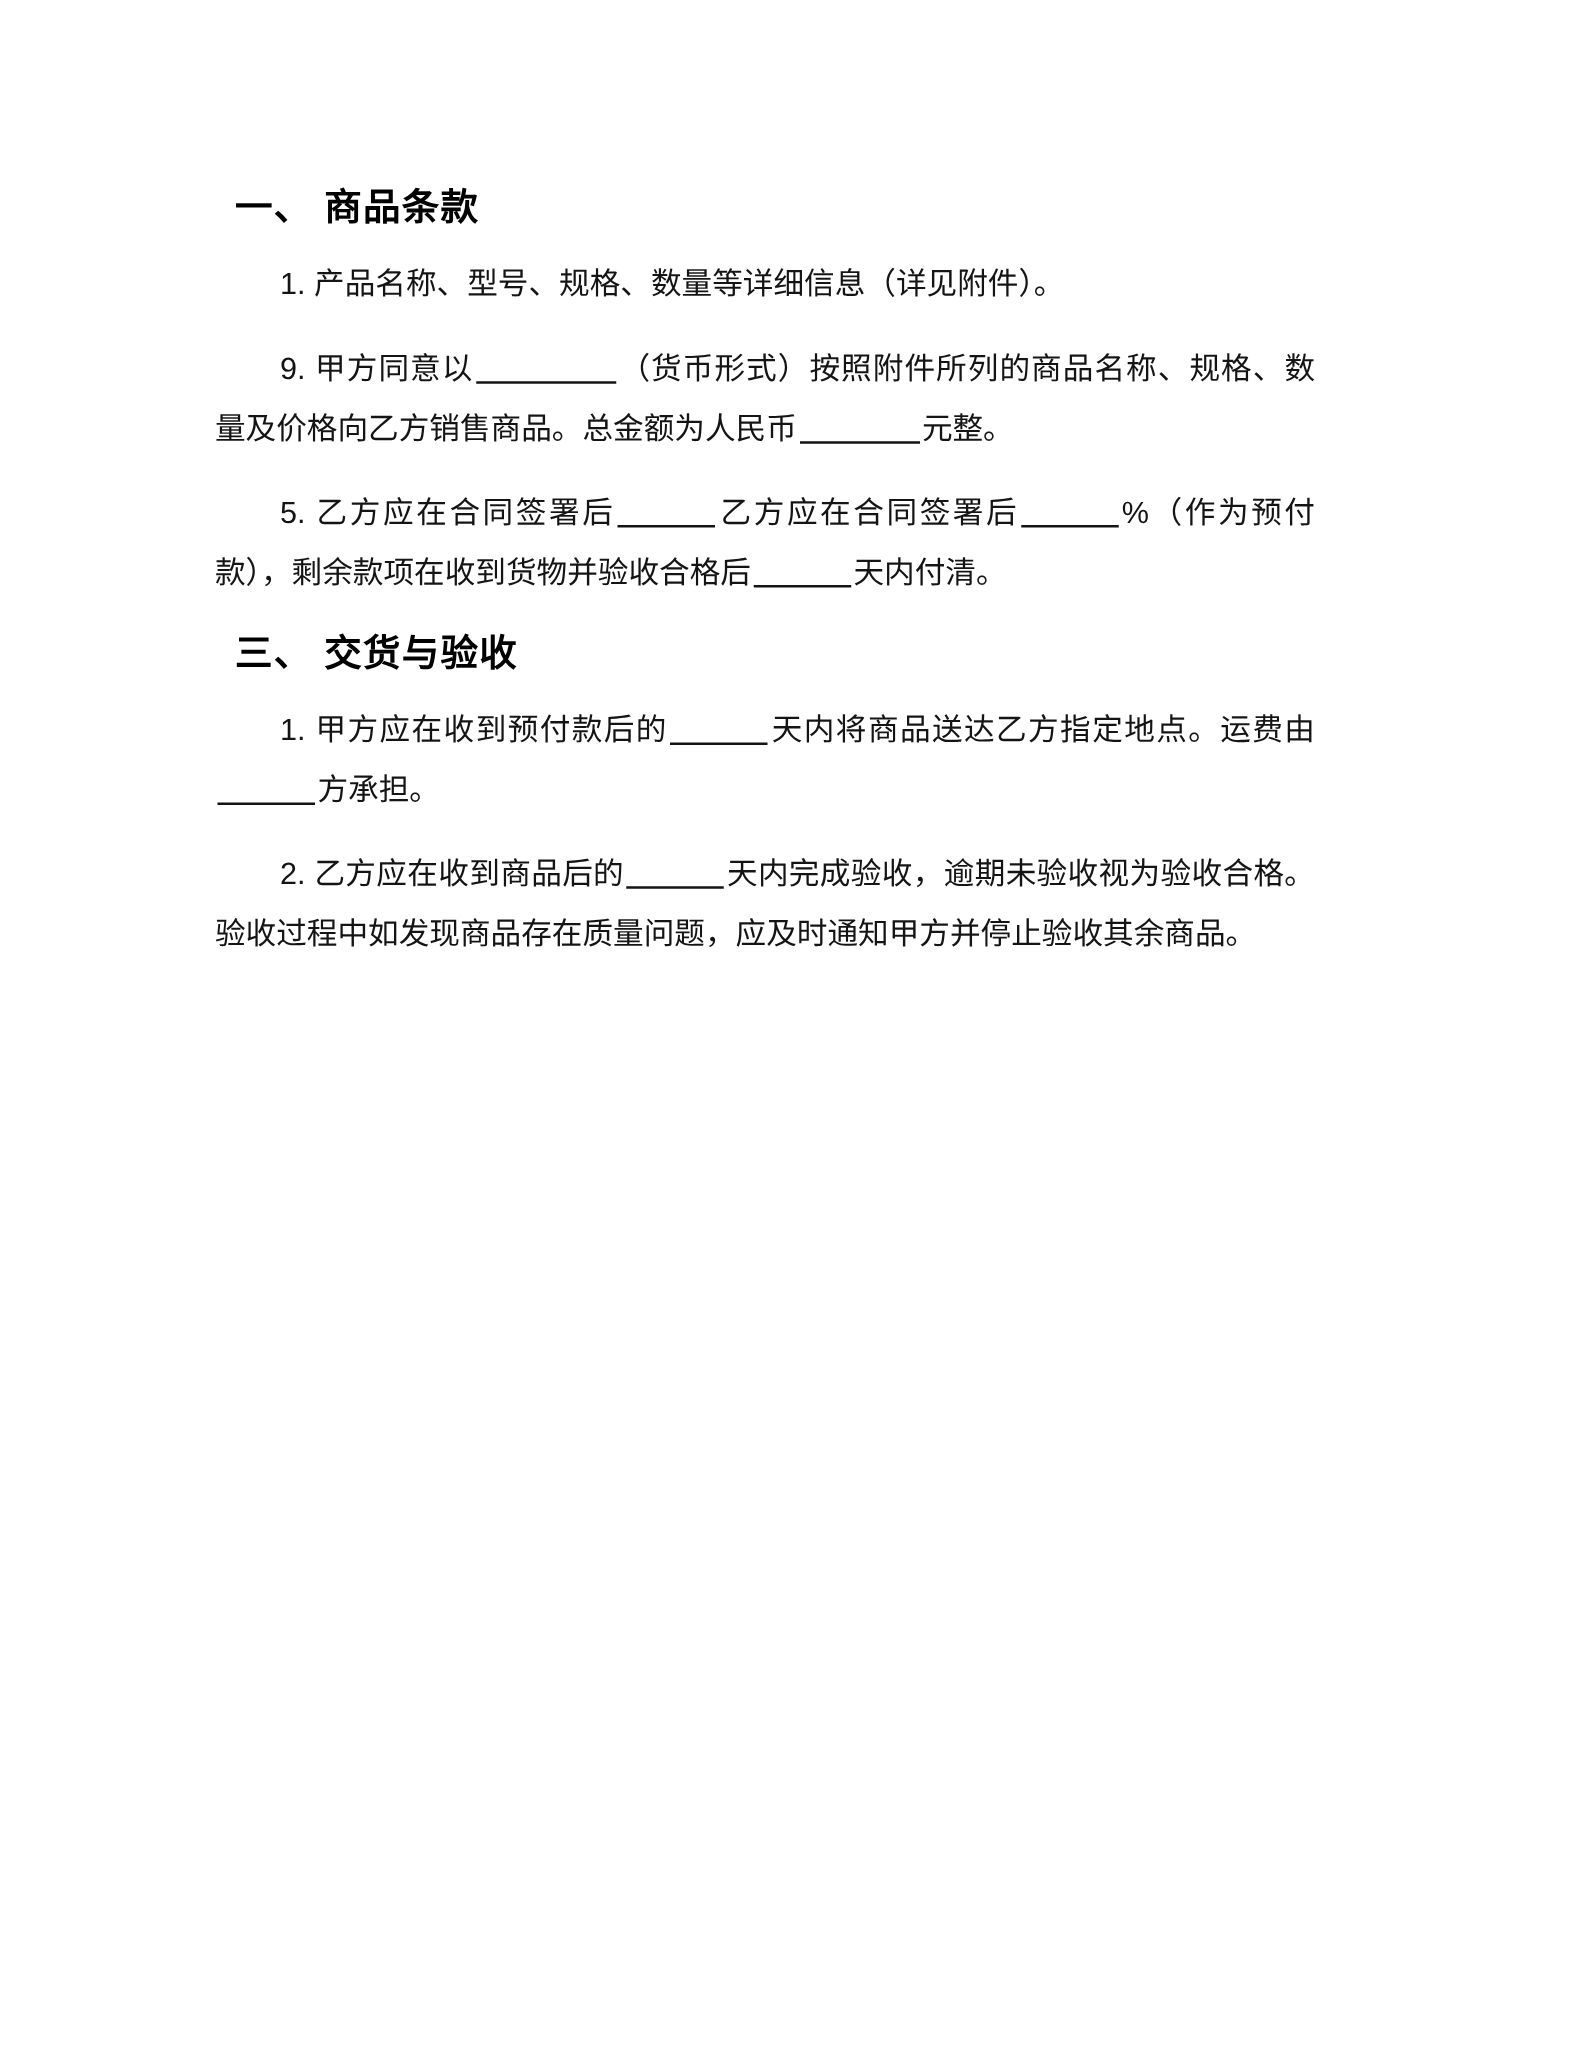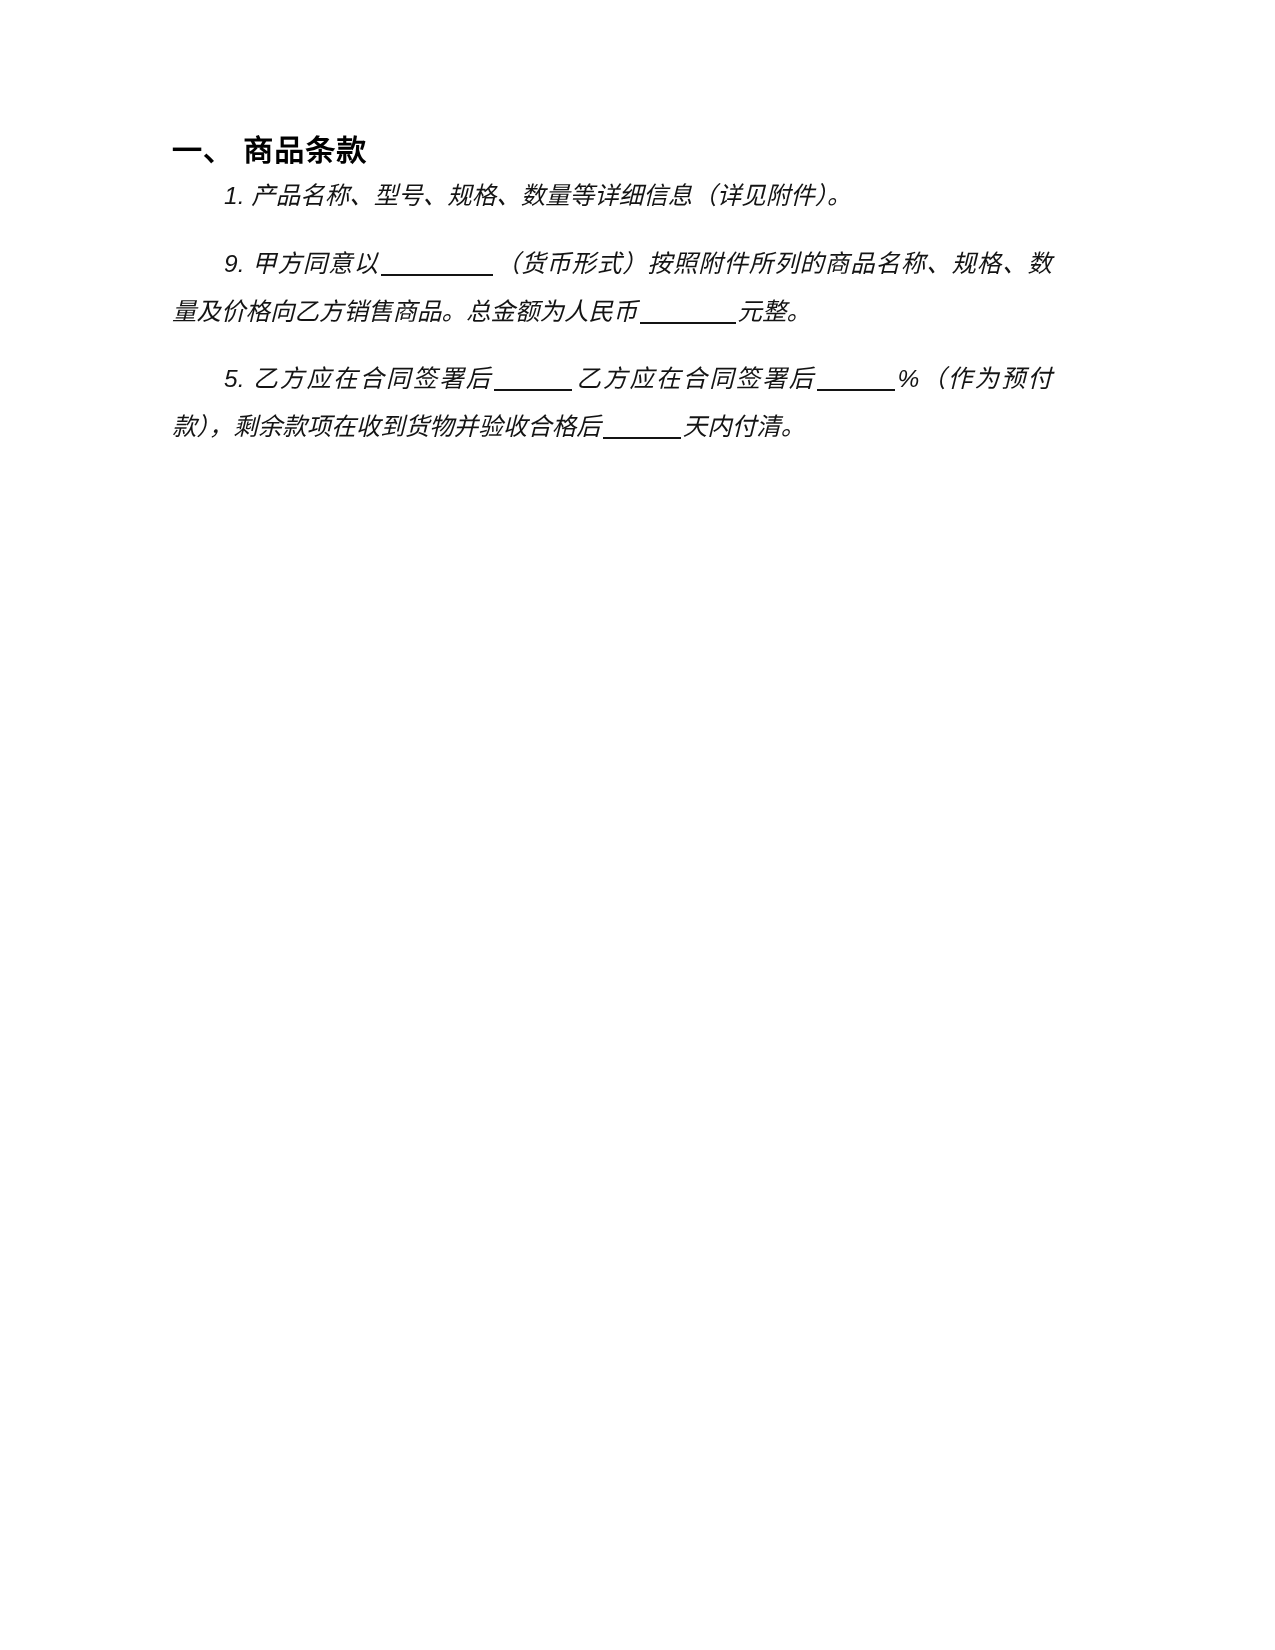--- a/index.html
+++ b/index.html
@@ -25,35 +25,34 @@
   .content {
     position: absolute;
     left: 172px;
     top: 130px;
     width: 880px;
   }
   h2.section-heading {
     font-size: 30px;
     font-weight: bold;
     letter-spacing: 1px;
-    margin: 0;
+    margin: 16px;
     line-height: 1.4;
     color: #000000;
   }
   .heading-block-1 { margin-bottom: 58px; }
   .heading-block-2 { margin-top: 52px; margin-bottom: 66px; }
 
   p.para {
     font-size: 24.5px;
     line-height: 1.95;
     margin: 0 0 20px 0;
     color: #141414;
     text-align: justify;
     text-justify: inter-ideograph;
-    font-style: italic;
   }
   p.indent {
     text-indent: 52px;
   }
   .blank-long {
     display: inline-block;
     border-bottom: 2px solid #141414;
     width: 112px;
     vertical-align: -4px;
     margin: 0 2px;
@@ -85,15 +84,22 @@
 
       <p class="para indent">1. 产品名称、型号、规格、数量等详细信息（详见附件）。</p>
 
 
 
       <p class="para indent"><span>9. 甲方同意以</span><span class="blank-long"></span><span>（货币形式）按照附件所列的商品名称、规格、数量及价格向乙方销售商品。总金额为人民币</span><span class="blank-med"></span><span>元整。</span></p>
 
       <p class="para indent"><span>5. 乙方应在合同签署后</span><span class="blank-short"></span><span>乙方应在合同签署后</span><span class="blank-short"></span><span>%（作为预付款），剩余款项在收到货物并验收合格后</span><span class="blank-short"></span><span>天内付清。</span></p>
     </div>
 
+    <div>
+      <h2 class="section-heading heading-block-2">三、 交货与验收</h2>
+
+      <p class="para indent"><span>1. 甲方应在收到预付款后的</span><span class="blank-short"></span><span>天内将商品送达乙方指定地点。运费由</span><span class="blank-short"></span><span>方承担。</span></p>
+
+      <p class="para indent"><span>2. 乙方应在收到商品后的</span><span class="blank-short"></span><span>天内完成验收，逾期未验收视为验收合格。验收过程中如发现商品存在质量问题，应及时通知甲方并停止验收其余商品。</span></p>
+    </div>
 
   </div>
 </div>
 
 </body></html>

